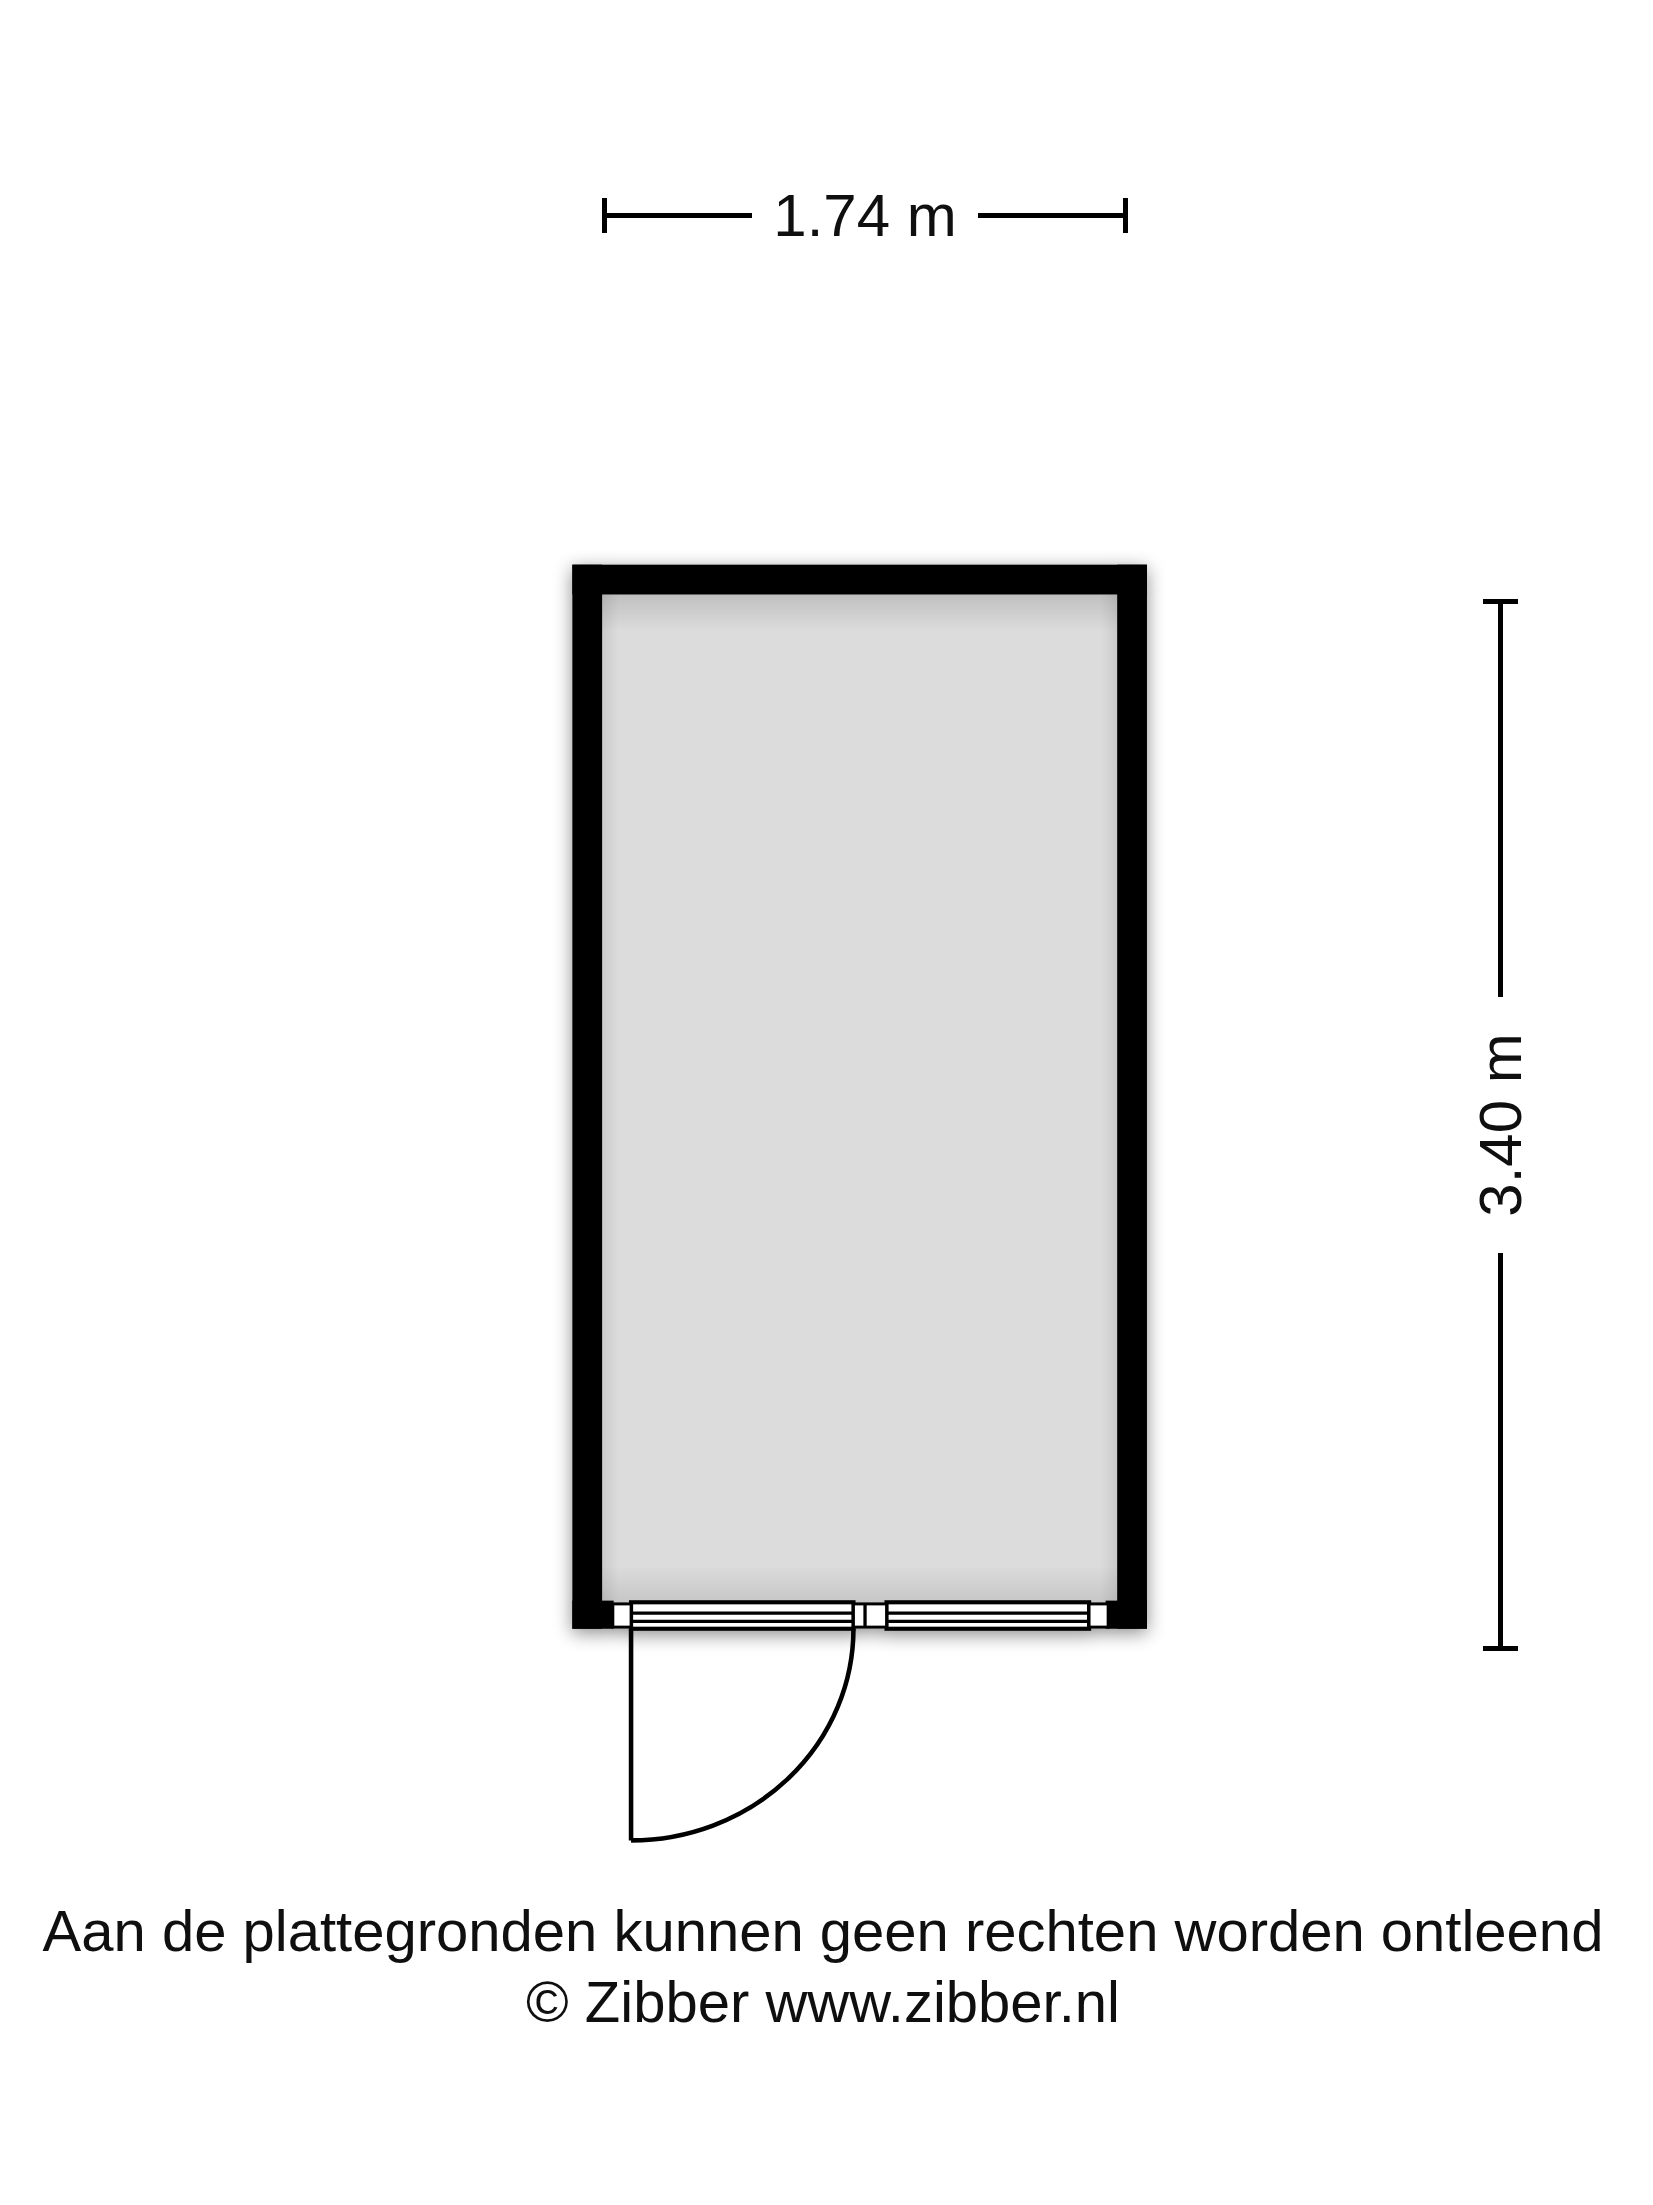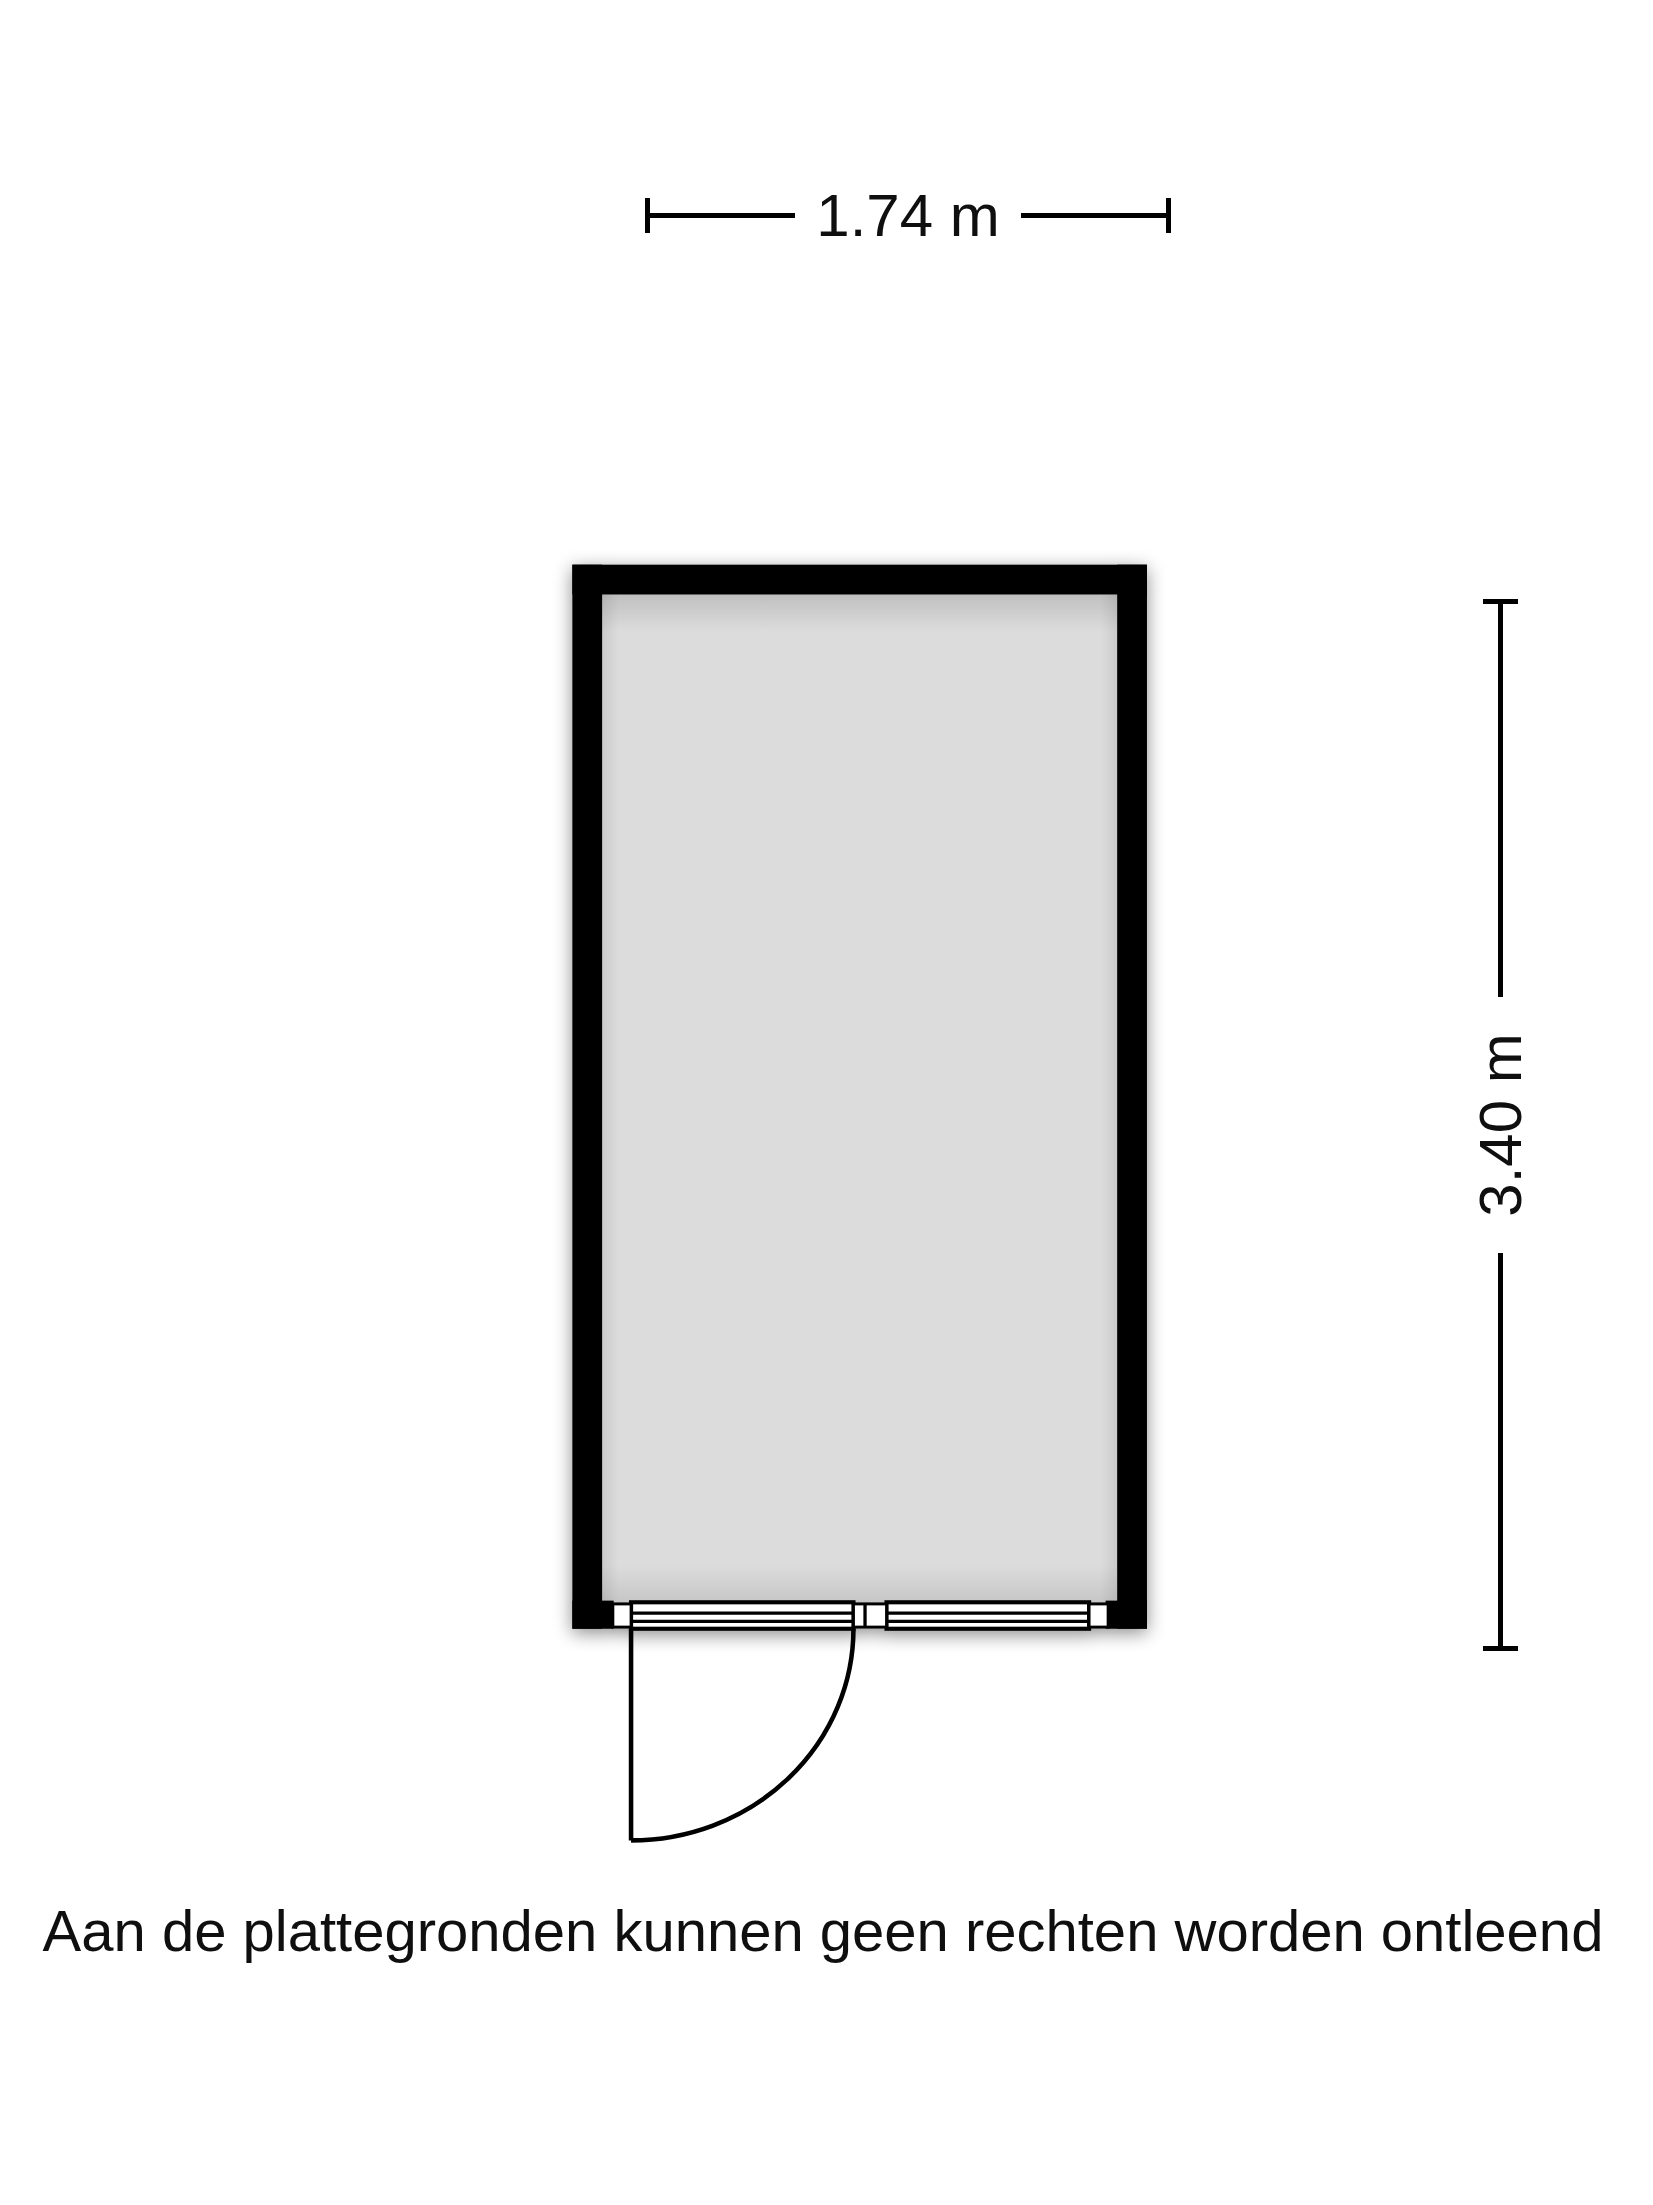--- a/index.html
+++ b/index.html
@@ -25,21 +25,21 @@
   .wall  { fill: var(--wall); }
   .floor { fill: var(--floor); }
   .panel { fill: #ffffff; stroke: var(--wall); stroke-width: 5; }
   .panel-line { stroke: var(--wall); stroke-width: 4; }
   .jamb  { fill: #ffffff; stroke: var(--wall); stroke-width: 3.5; }
   .door-line { stroke: var(--wall); stroke-width: 5.5; fill: none; }
 
   
   .dim-h {
     position: absolute; left: 602px; top: 184px; width: 526px; height: 63px;
-    display: flex; align-items: center; margin-left: 43px;
+    display: flex; align-items: center;
   }
   .tick-v { width: 5px; height: 35px; background: var(--line); flex: 0 0 auto; }
   .hline  { height: 5px; flex: 1 1 auto; background: var(--line); }
   .hlabel { padding: 0 21.5px; font-size: 60px; line-height: 63px; white-space: nowrap; color: var(--text); }
 
   .dim-v {
     position: absolute; left: 1470px; top: 599px; width: 60px; height: 1052px;
     display: flex; flex-direction: column; align-items: center;
   }
   .tick-h { width: 35px; height: 5px; background: var(--line); flex: 0 0 auto; }
@@ -139,16 +139,17 @@
     <div class="vlabel">
       <span>3.40 m</span>
     </div>
     <div class="vline"></div>
     <div class="tick-h"></div>
   </div>
 
 
   <div class="footer">
     <div>Aan de plattegronden kunnen geen rechten worden ontleend</div>
+    <div>© Zibber www.zibber.nl</div>
   </div>
 
 </div>
 
 
 </body></html>

